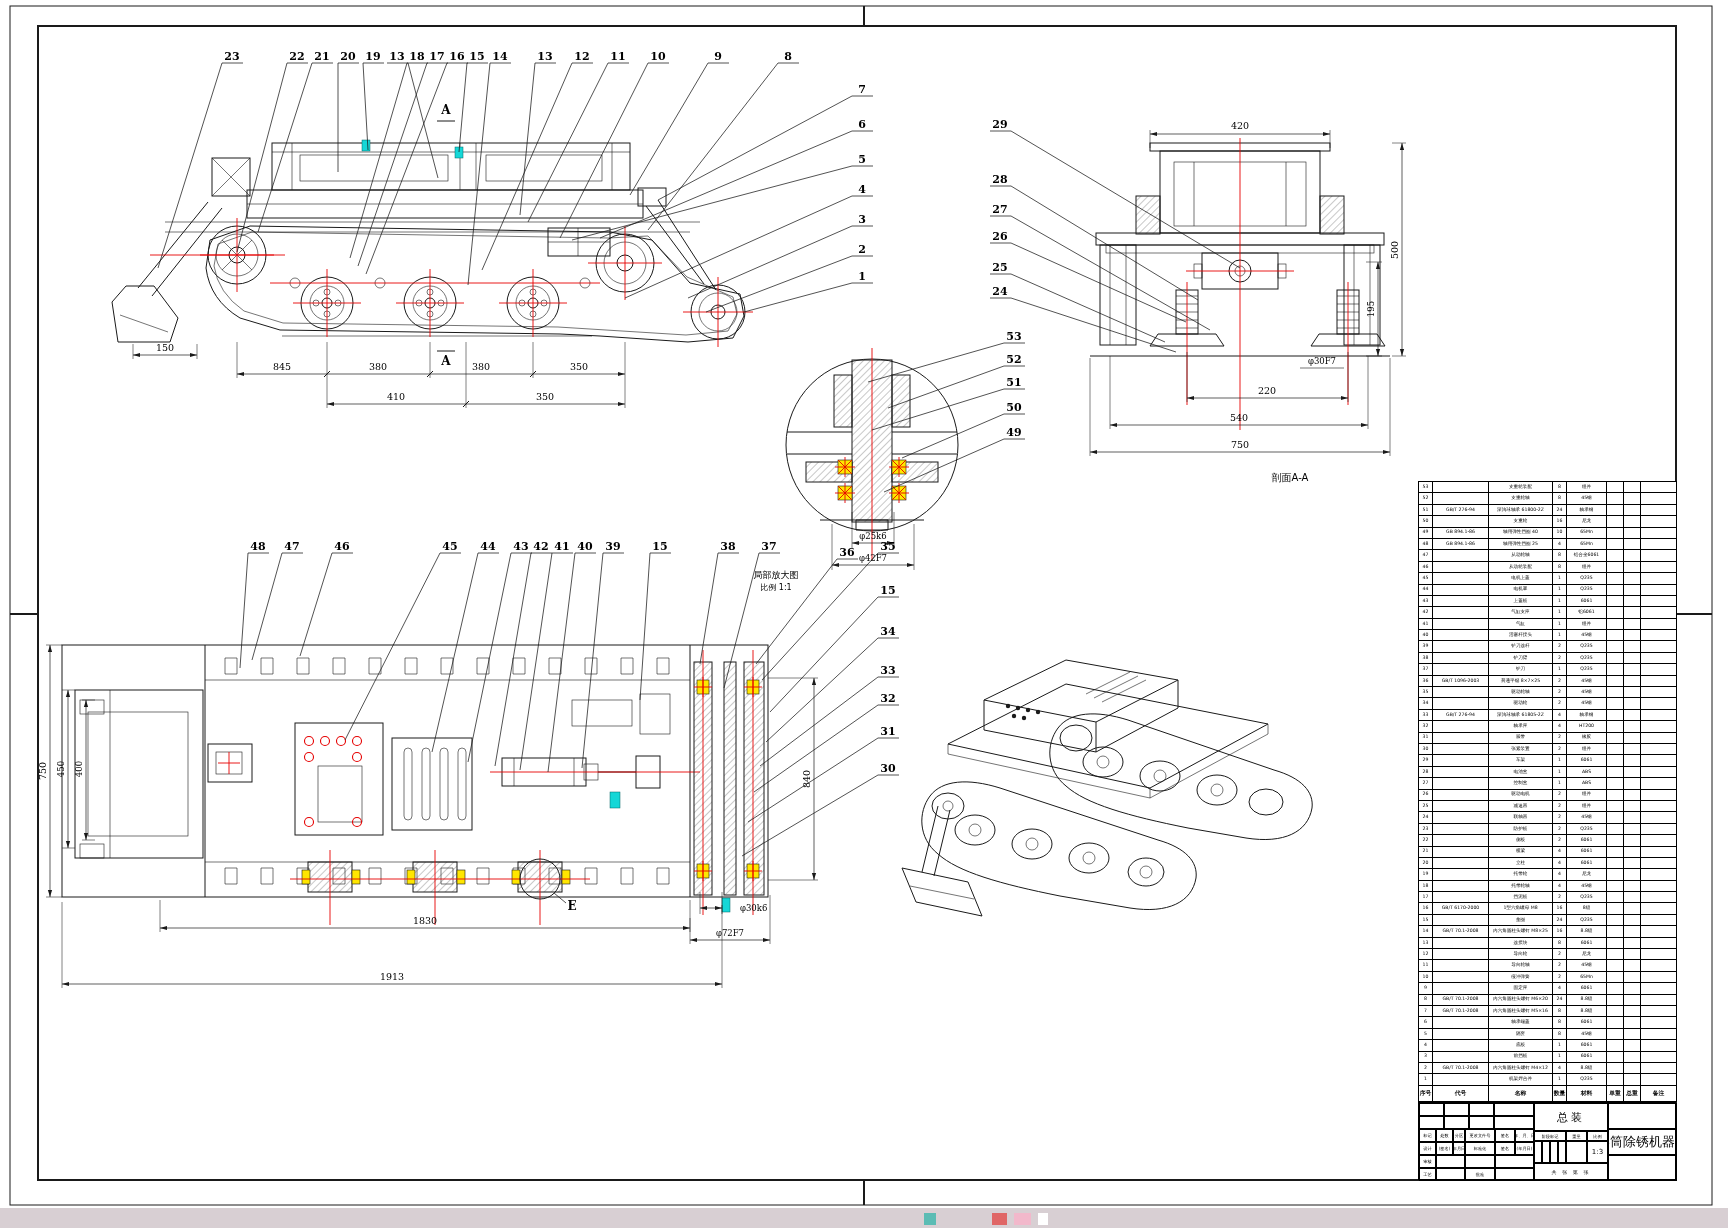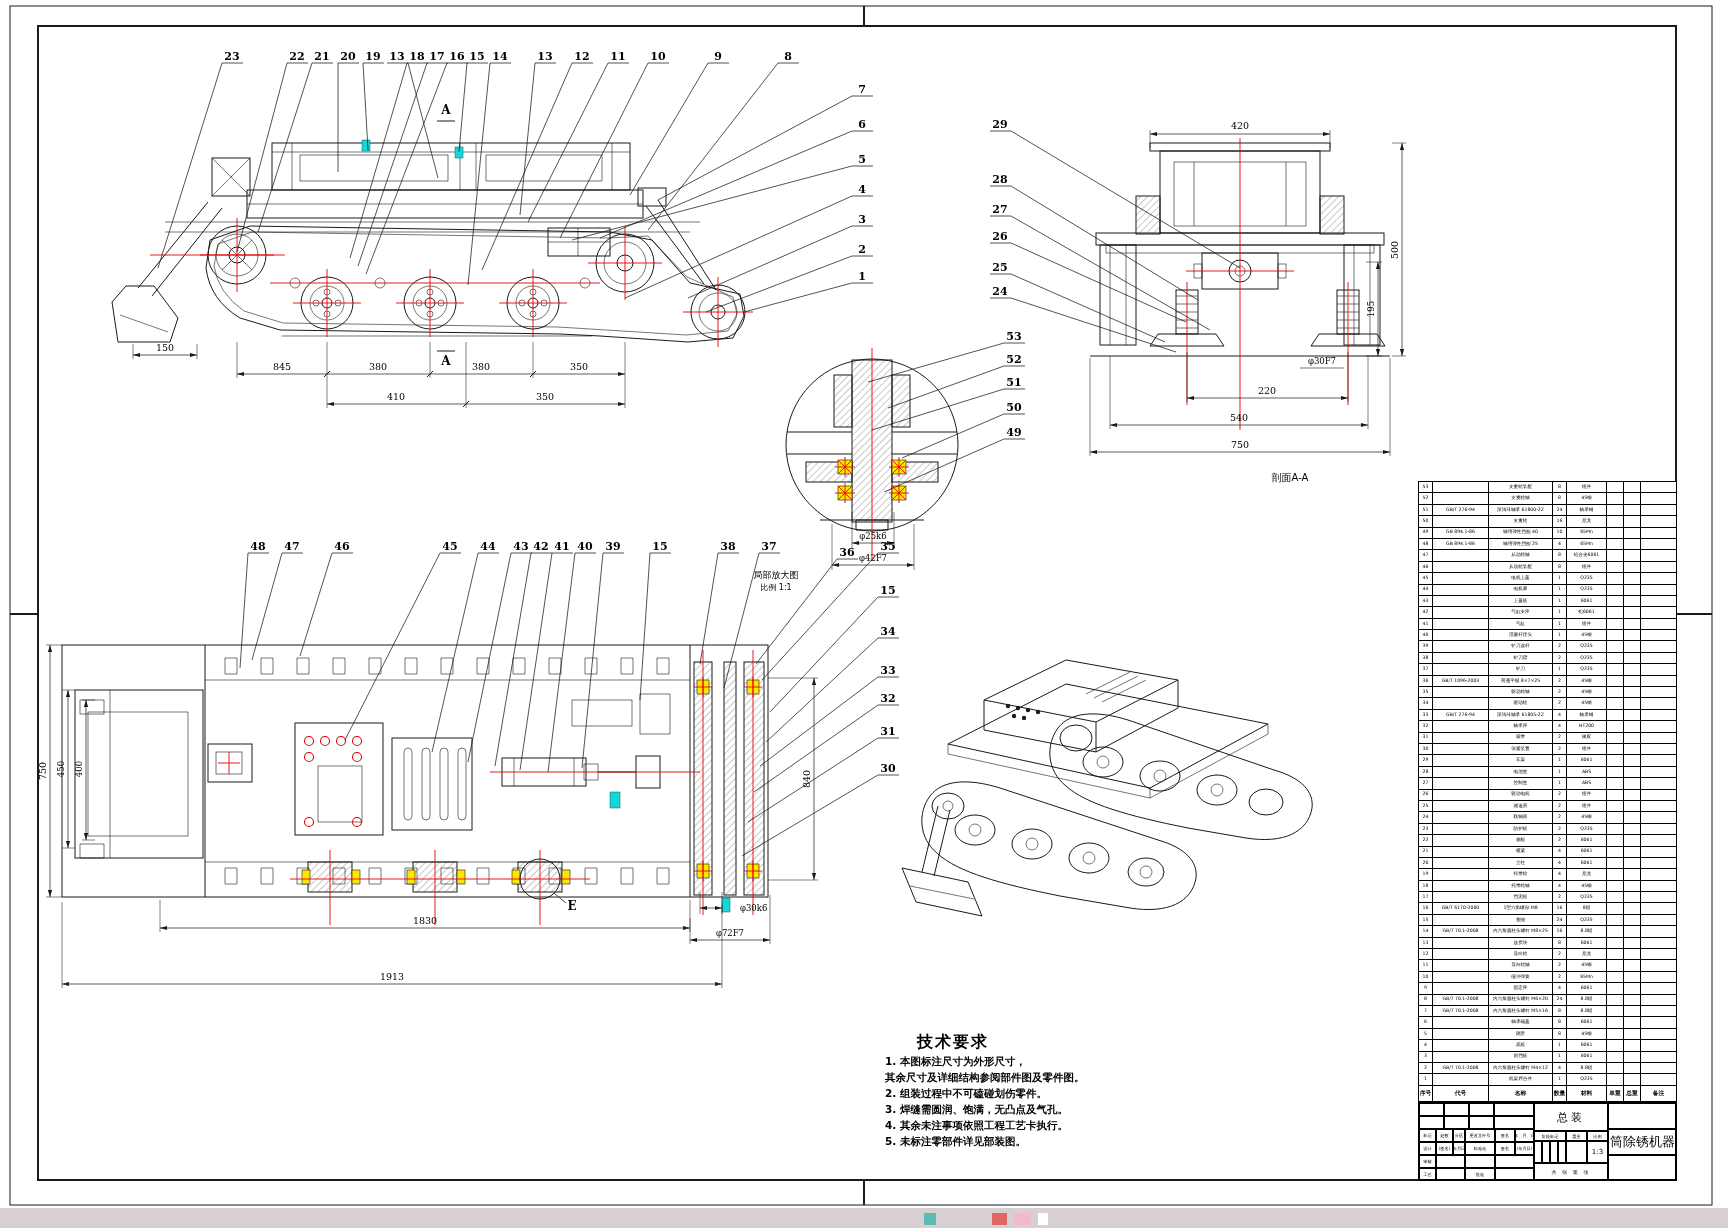--- a/index.html
+++ b/index.html
@@ -518,29 +518,20 @@
         <circle cx="1038" cy="712" r="2.2"></circle>
           <circle cx="1014" cy="716" r="2.2"></circle>
           <circle cx="1024" cy="718" r="2.2"></circle>
       </g>
       <path class="ln" d="M902,868 L968,882 L982,916 L916,902 Z"></path>
       <path class="lt" d="M910,886 L974,899"></path>
       <path class="ln" d="M938,806 L922,872 M950,810 L934,876"></path>
     </g>
   </svg>
 
-  <div class="tech">
-    <div class="tech-title">技术要求</div>
-    <div class="tech-line">1. 本图标注尺寸为外形尺寸，</div>
-    <div class="tech-line">其余尺寸及详细结构参阅部件图及零件图。</div>
-    <div class="tech-line">2. 组装过程中不可磕碰划伤零件。</div>
-    <div class="tech-line">3. 焊缝需圆润、饱满，无凸点及气孔。</div>
-    <div class="tech-line">4. 其余未注事项依照工程工艺卡执行。</div>
-    <div class="tech-line">5. 未标注零部件详见部装图。</div>
-  </div>
 
   <table class="bom">
     <colgroup>
       <col style="width:14px">
         <col style="width:56px">
         <col style="width:64px">
         <col style="width:14px">
       <col style="width:40px">
         <col style="width:17px">
         <col style="width:17px">

